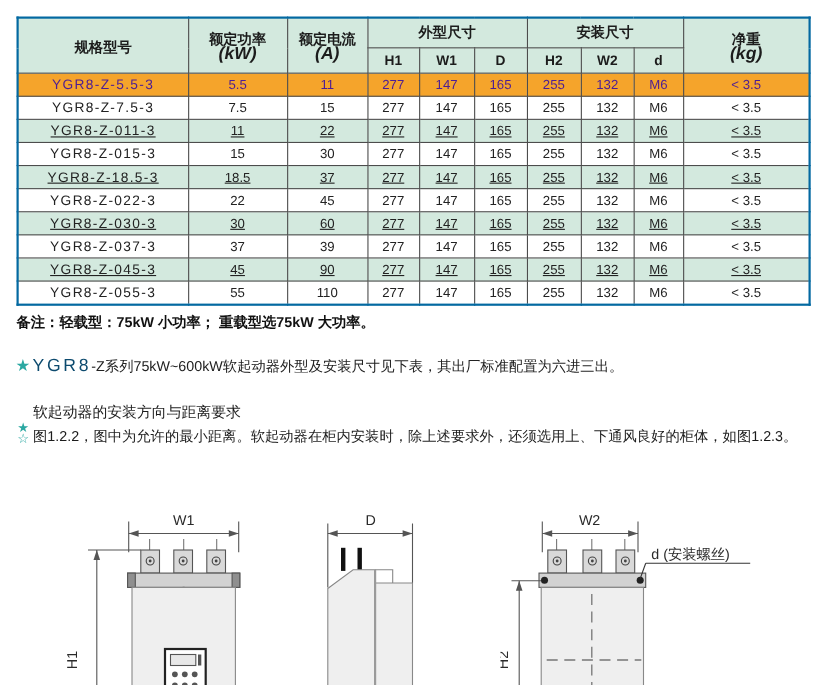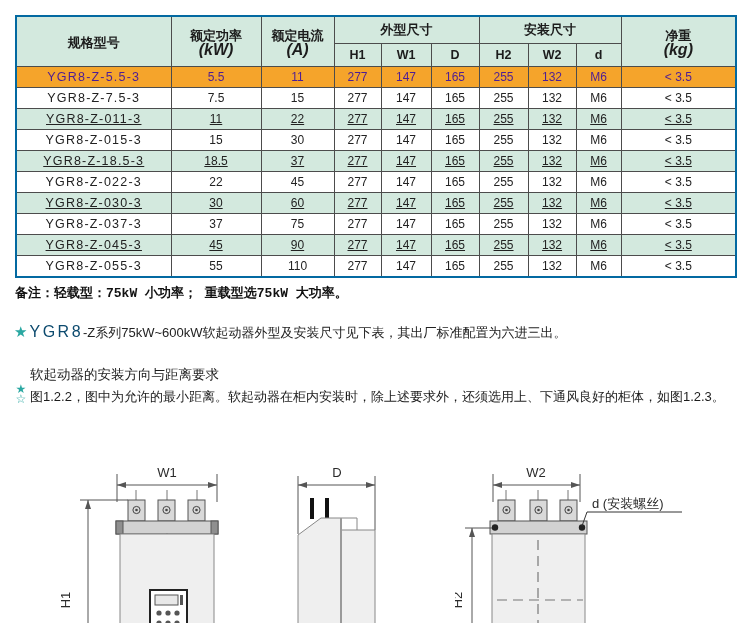--- a/index.html
+++ b/index.html
@@ -28,21 +28,21 @@
   .spec-table tbody td{
     height:20px;font-size:12px;color:#222;background:#ffffff;
   }
   .spec-table tbody td.model-cell{
     font-size:12.5px;letter-spacing:1.2px;
   }
   .spec-table tbody tr.alt td{background:#d3e9de;text-decoration:underline;}
   .spec-table tbody tr.highlight td{background:#f5a42b;color:#4c1d95;}
   
   .remark{
-    position:absolute;left:15px;top:284px;font-size:13px;font-weight:bold;color:#111;font-family:Liberation Mono, monospace;
+    position:absolute;left:15px;top:284px;font-size:13px;font-weight:bold;color:#111;
   }
   .series-note{
     position:absolute;left:14px;top:323px;font-size:13px;color:#222;white-space:nowrap;
   }
   .series-note .star{color:#2ba8a2;font-size:15px;margin-right:2px;}
   .series-note .prefix{font-size:16px;letter-spacing:2.5px;color:#0c4a6e;}
   .install-heading{
     position:absolute;left:30px;top:366px;font-size:13.5px;color:#1c1c1c;
   }
   .dbl-star{
@@ -187,21 +187,21 @@
         <td>147</td>
         <td>165</td>
         <td>255</td>
         <td>132</td>
         <td>M6</td>
         <td>&lt; 3.5</td>
       </tr>
       <tr>
         <td class="model-cell">YGR8-Z-037-3</td>
         <td>37</td>
-        <td>75</td>
+        <td>39</td>
         <td>277</td>
         <td>147</td>
         <td>165</td>
         <td>255</td>
         <td>132</td>
         <td>M6</td>
         <td>&lt; 3.5</td>
       </tr>
       <tr class="alt">
         <td class="model-cell">YGR8-Z-045-3</td>

